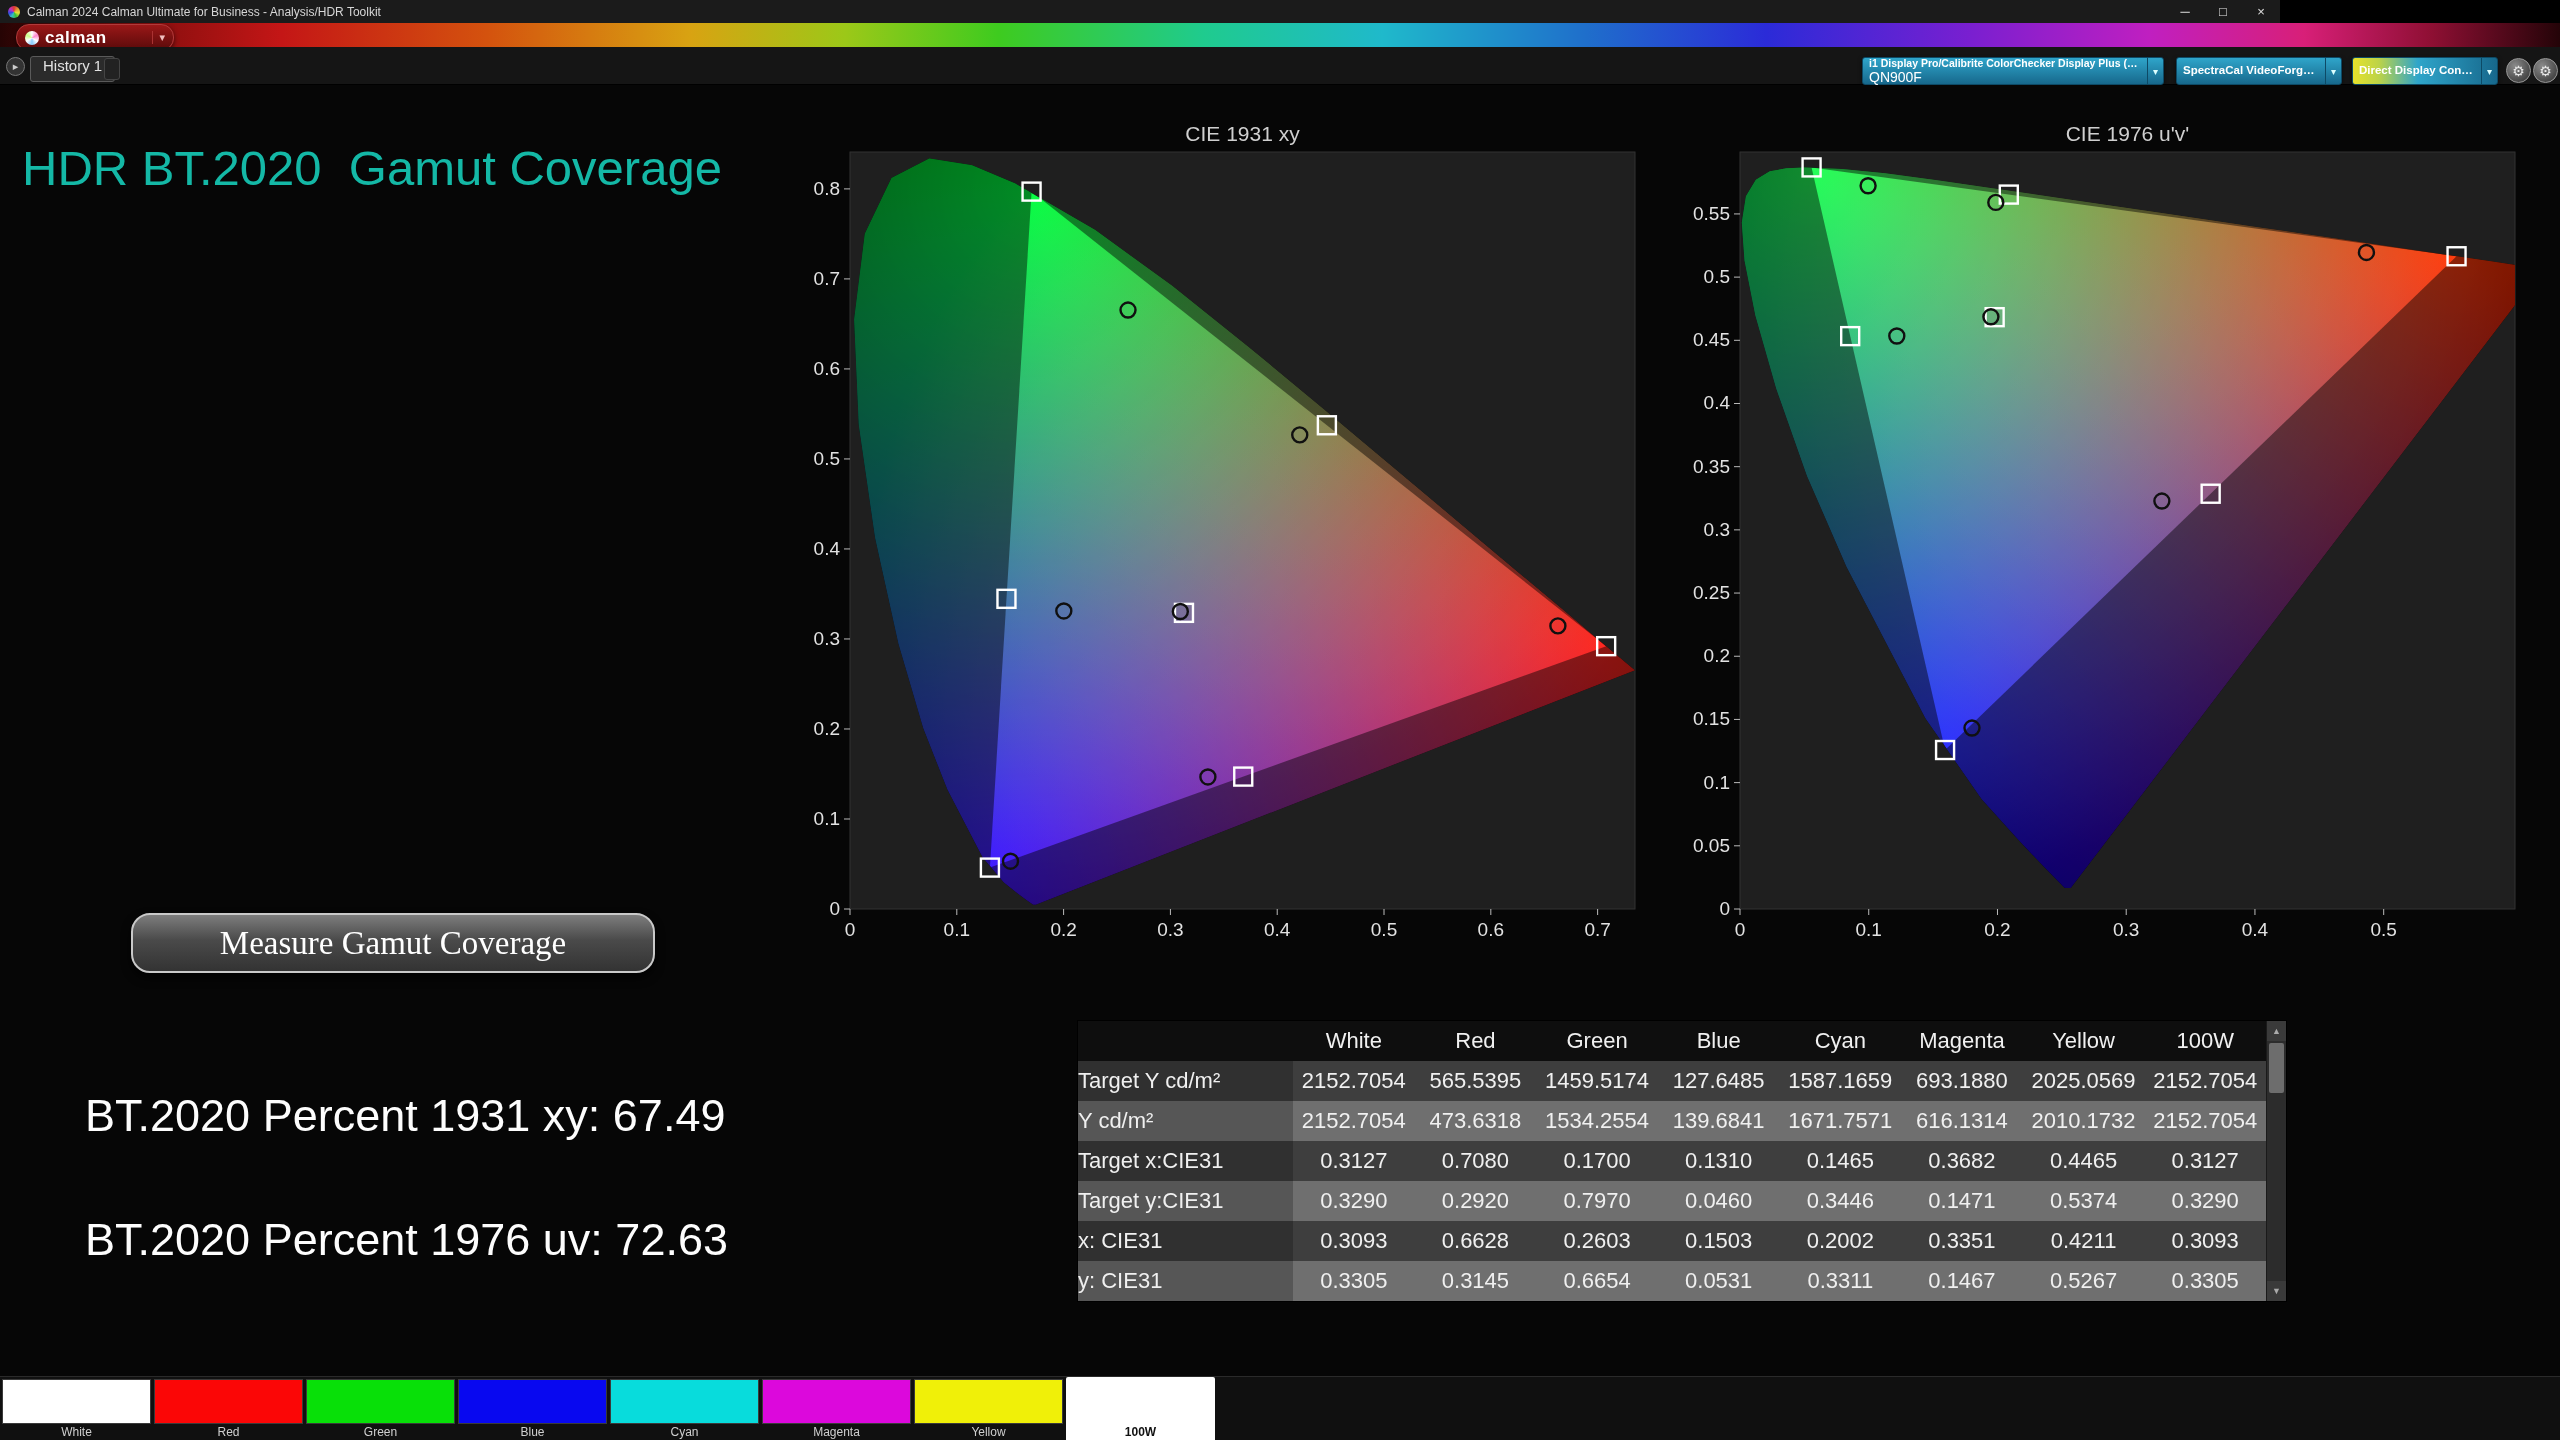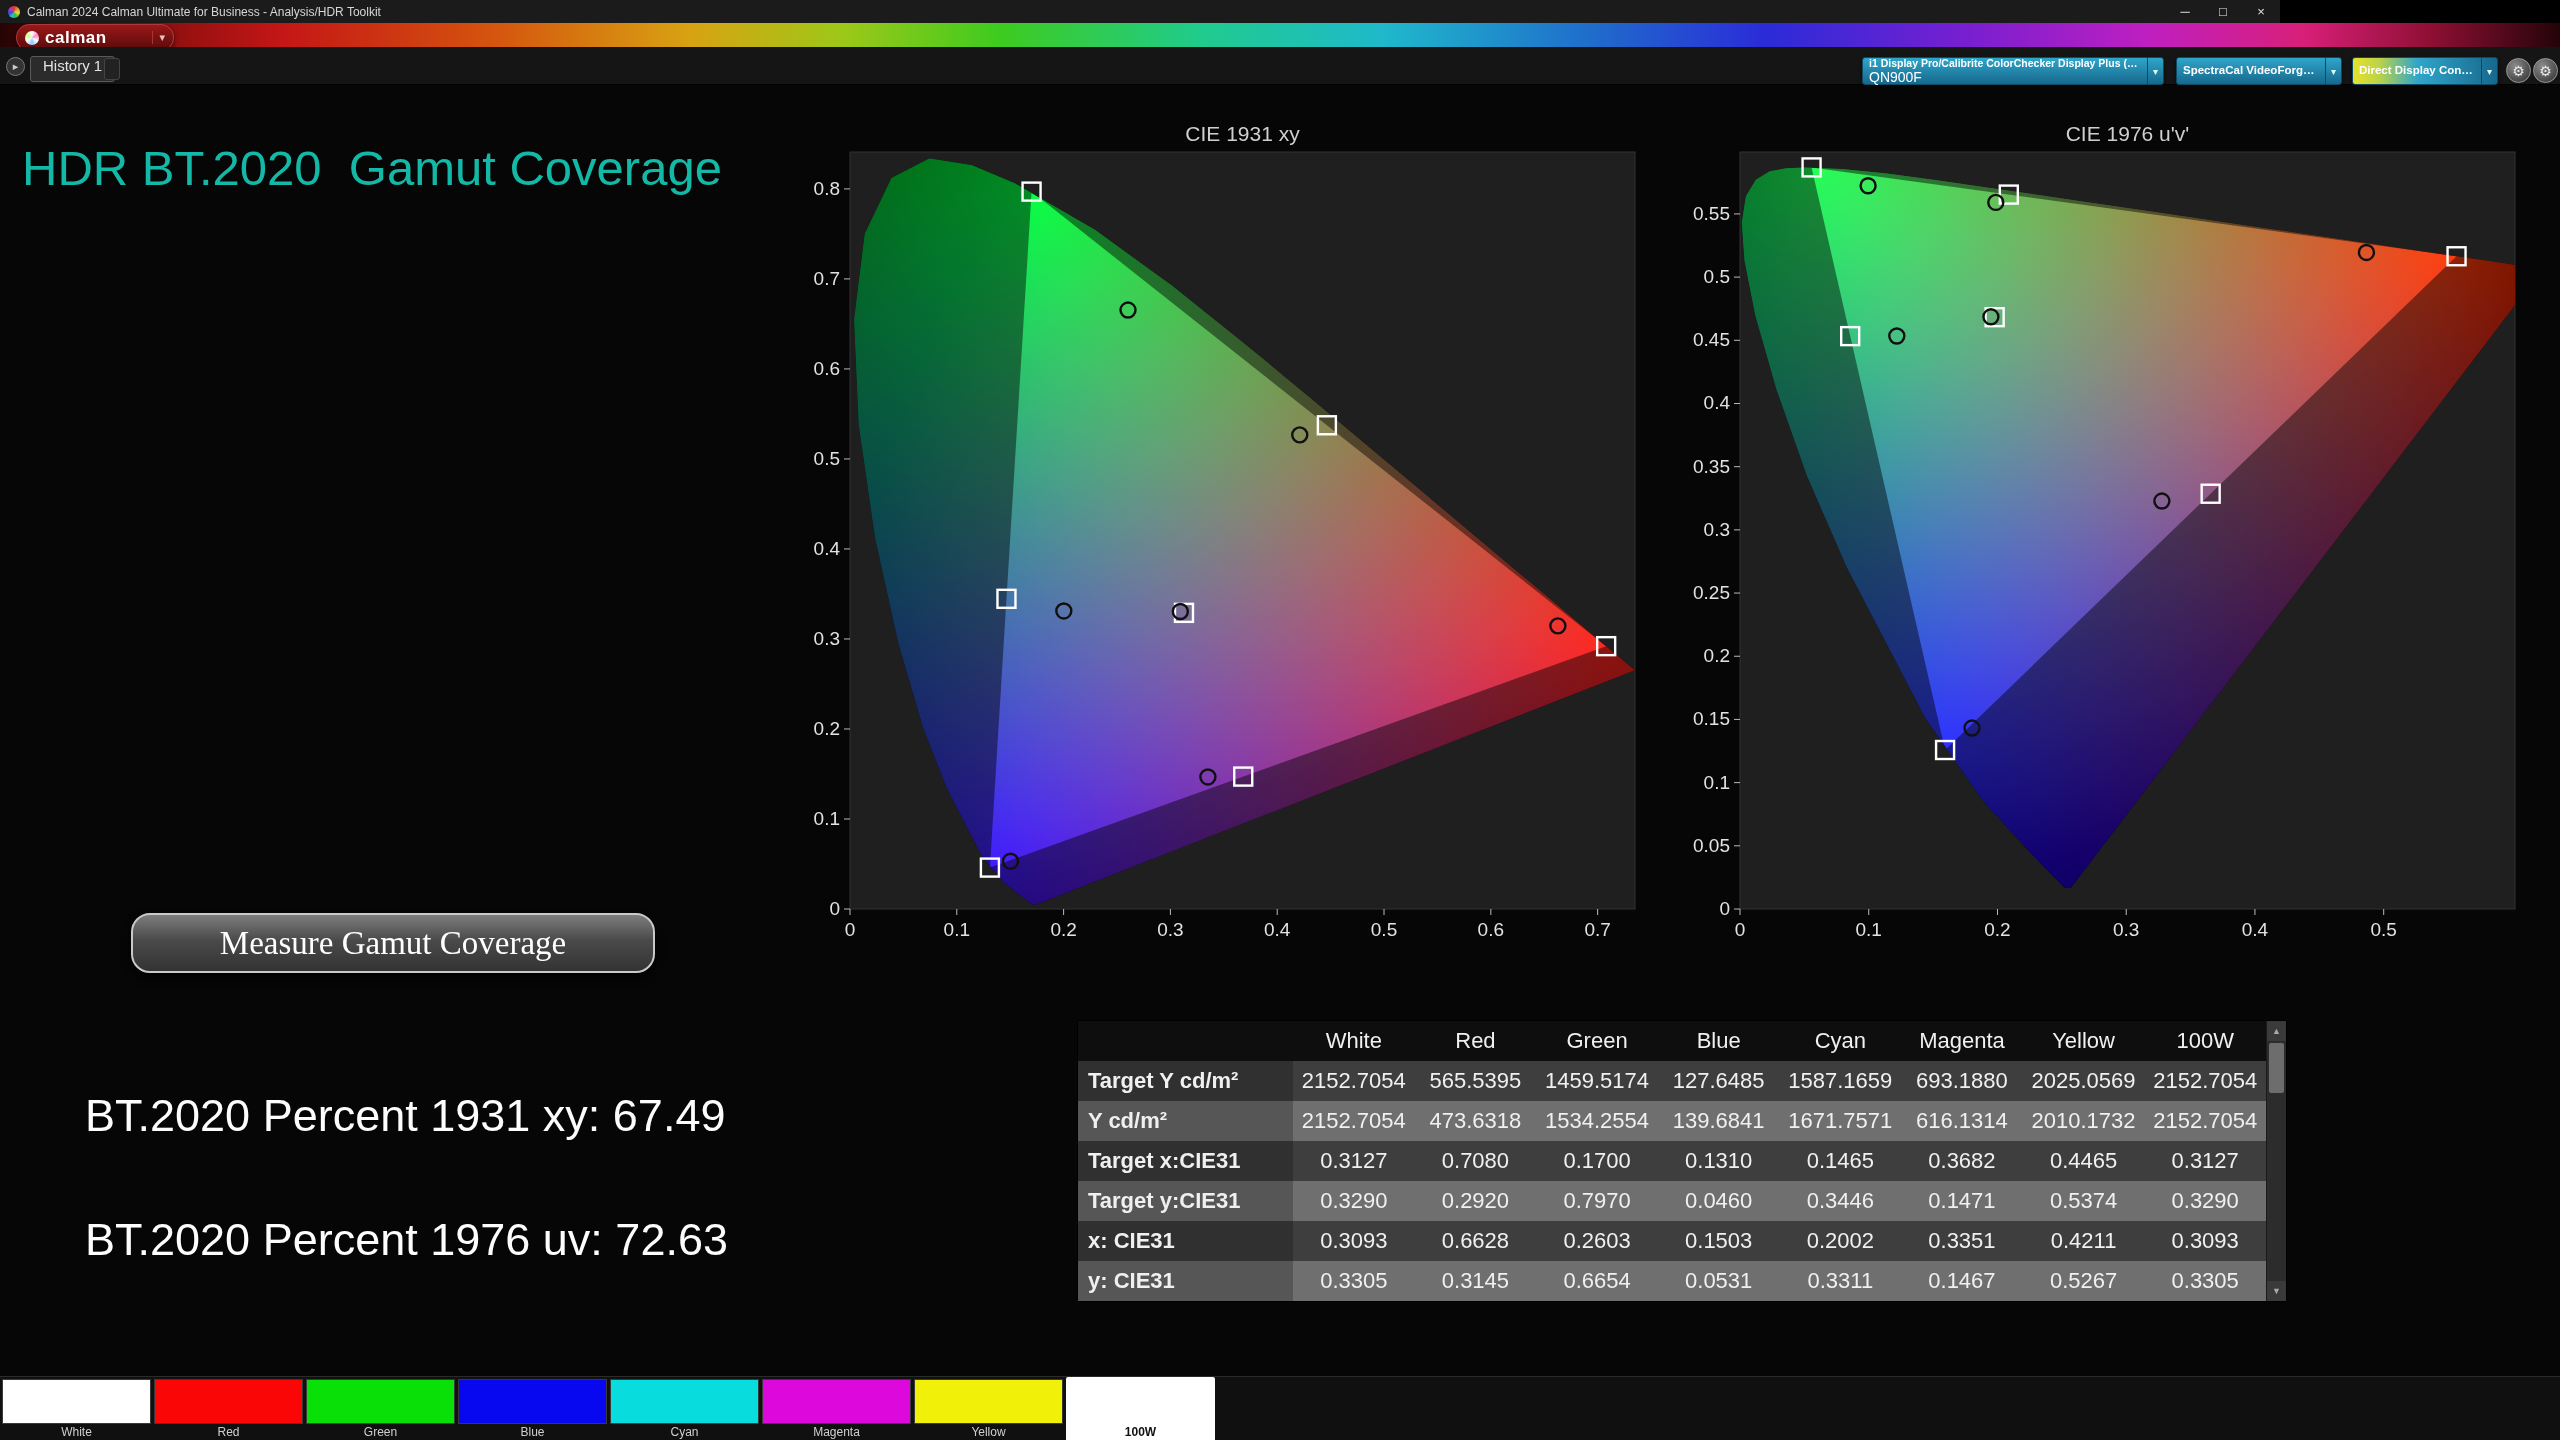--- a/index.html
+++ b/index.html
@@ -55,21 +55,21 @@
   .result-1{top:1090px}
   .result-2{top:1214px}
 
   
   .gamut-table{position:absolute;left:1078px;top:1021px;width:1208px;display:flex;background:#101010;box-shadow:0 0 0 1px #000}
   .tbl-body{flex:1;display:flex;flex-direction:column}
   .t-row{display:flex;height:40px;line-height:40px}
   .t-row.head{background:#0e0e0e;font-size:24px}
   .t-row.odd{background:#3e3e3e}
   .t-row.even{background:#6f6f6f}
-  .t-label{width:215px;padding-left:10px;font-weight:bold;font-size:22px;background:rgba(0,0,0,.22);white-space:nowrap}
+  .t-label{width:215px;font-weight:normal;font-size:22px;background:rgba(0,0,0,.22);white-space:nowrap}
   .t-row.head .t-label{background:transparent}
   .t-cell{flex:1;text-align:center;font-size:22px;white-space:nowrap}
   .tbl-scroll{width:20px;background:#2c2c2c;display:flex;flex-direction:column;border-left:1px solid #1a1a1a}
   .sc-btn{height:20px;background:#3a3a3a;display:flex;align-items:center;justify-content:center;font-size:9px;color:#aaa}
   .sc-track{flex:1;position:relative}
   .sc-thumb{position:absolute;left:2px;right:2px;top:2px;height:50px;background:#6d6d6d;border-radius:2px}
   .sc-down{margin-top:auto}
 
   
   .bottombar{position:absolute;left:0;top:1376px;width:2560px;height:64px;background:#101010;border-top:1px solid #2a2a2a}

